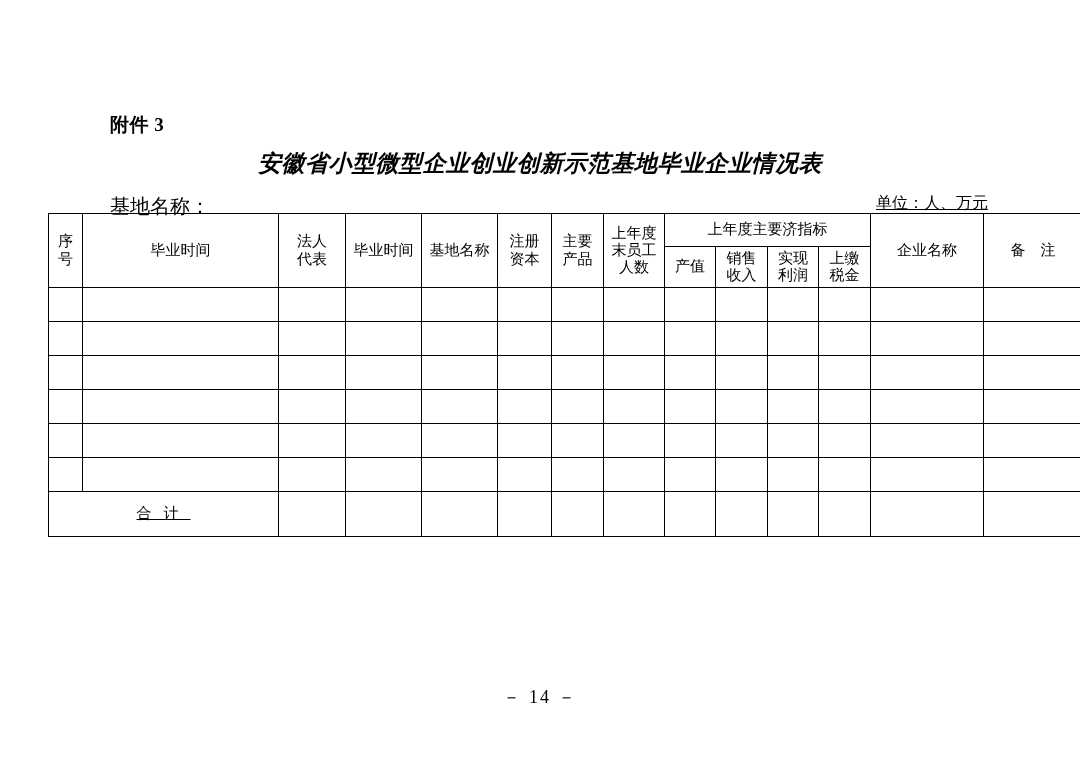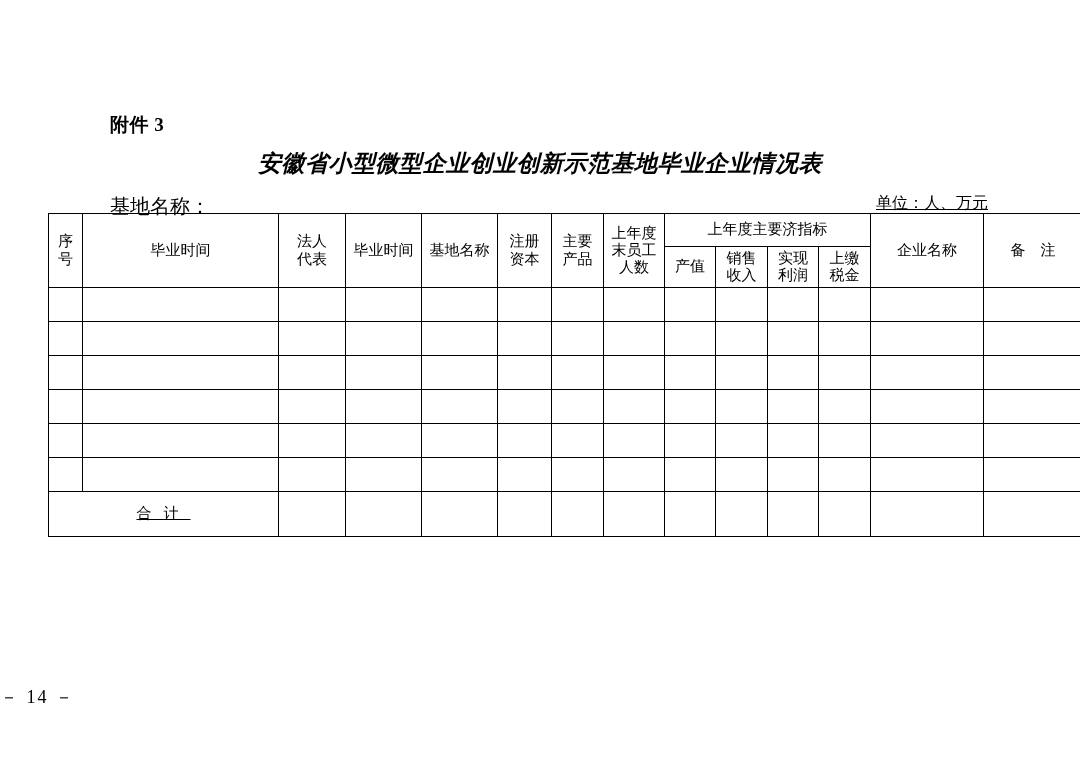--- a/index.html
+++ b/index.html
@@ -94,20 +94,21 @@
     letter-spacing: 12px;
     font-size: 17px;
     padding-left: 12px;
     text-decoration: underline;
   }
   .page-number {
     position: absolute;
     left: 0;
     top: 685px;
     width: 1080px;
+    text-align: center;
     font-size: 18px;
     letter-spacing: 2px;
   }
   .sub-head td {
     height: 40px;
   }
   .top-head td {
     height: 32px;
   }
 </style>

